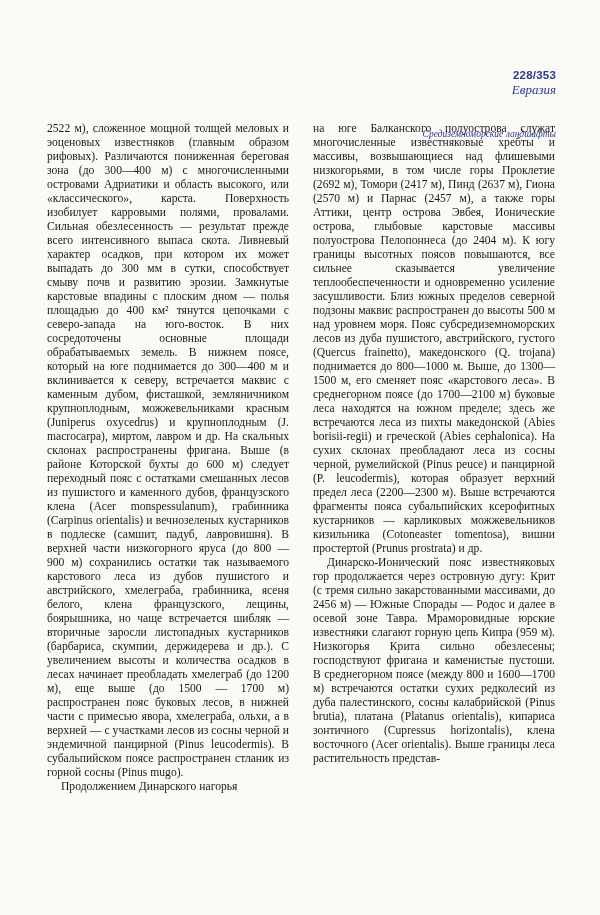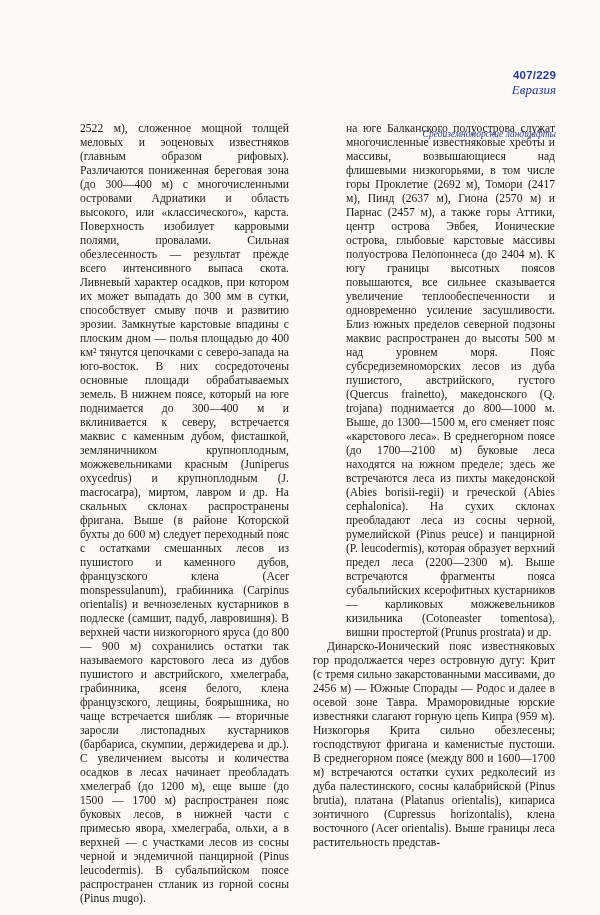--- a/index.html
+++ b/index.html
@@ -66,38 +66,38 @@
     text-justify: inter-word;
     font-size: 11.6px;
     line-height: 14.0px;
     hyphens: auto;
     -webkit-hyphens: auto;
     text-indent: 14px;
     word-spacing: 0.1px;
   }
   .col p.noindent {
     text-indent: 0;
-    margin-left: 33px;
   }
 </style>
 </head>
 <body>
 
 <div class="page">
 
   <div class="header">
-    <div class="pagenum">407/229</div>
+    <div class="pagenum">228/353</div>
     <div class="region">Евразия</div>
     <div class="subtitle">Средиземноморские ландшафты</div>
   </div>
 
   <div class="columns">
 
     <div class="col">
       <p class="noindent">2522 м), сложенное мощной толщей меловых и эоценовых известняков (главным образом рифовых). Различаются пониженная береговая зона (до 300—400 м) с многочисленными островами Адриатики и область высокого, или «классического», карста. Поверхность изобилует карровыми полями, провалами. Сильная обезлесенность — результат прежде всего интенсивного выпаса скота. Ливневый характер осадков, при котором их может выпадать до 300 мм в сутки, способствует смыву почв и развитию эрозии. Замкнутые карстовые впадины с плоским дном — полья площадью до 400 км² тянутся цепочками с северо-запада на юго-восток. В них сосредоточены основные площади обрабатываемых земель. В нижнем поясе, который на юге поднимается до 300—400 м и вклинивается к северу, встречается маквис с каменным дубом, фисташкой, земляничником крупноплодным, можжевельниками красным (Juniperus oxycedrus) и крупноплодным (J. macrocarpa), миртом, лавром и др. На скальных склонах распространены фригана. Выше (в районе Которской бухты до 600 м) следует переходный пояс с остатками смешанных лесов из пушистого и каменного дубов, французского клена (Acer monspessulanum), грабинника (Carpinus orientalis) и вечнозеленых кустарников в подлеске (самшит, падуб, лавровишня). В верхней части низкогорного яруса (до 800 — 900 м) сохранились остатки так называемого карстового леса из дубов пушистого и австрийского, хмелеграба, грабинника, ясеня белого, клена французского, лещины, боярышника, но чаще встречается шибляк — вторичные заросли листопадных кустарников (барбариса, скумпии, держидерева и др.). С увеличением высоты и количества осадков в лесах начинает преобладать хмелеграб (до 1200 м), еще выше (до 1500 — 1700 м) распространен пояс буковых лесов, в нижней части с примесью явора, хмелеграба, ольхи, а в верхней — с участками лесов из сосны черной и эндемичной панцирной (Pinus leucodermis). В субальпийском поясе распространен стланик из горной сосны (Pinus mugo).</p>
+      <p>Продолжением Динарского нагорья</p>
     </div>
 
     <div class="col">
       <p class="noindent">на юге Балканского полуострова служат многочисленные известняковые хребты и массивы, возвышающиеся над флишевыми низкогорьями, в том числе горы Проклетие (2692 м), Томори (2417 м), Пинд (2637 м), Гиона (2570 м) и Парнас (2457 м), а также горы Аттики, центр острова Эвбея, Ионические острова, глыбовые карстовые массивы полуострова Пелопоннеса (до 2404 м). К югу границы высотных поясов повышаются, все сильнее сказывается увеличение теплообеспеченности и одновременно усиление засушливости. Близ южных пределов северной подзоны маквис распространен до высоты 500 м над уровнем моря. Пояс субсредиземноморских лесов из дуба пушистого, австрийского, густого (Quercus frainetto), македонского (Q. trojana) поднимается до 800—1000 м. Выше, до 1300—1500 м, его сменяет пояс «карстового леса». В среднегорном поясе (до 1700—2100 м) буковые леса находятся на южном пределе; здесь же встречаются леса из пихты македонской (Abies borisii-regii) и греческой (Abies cephalonica). На сухих склонах преобладают леса из сосны черной, румелийской (Pinus peuce) и панцирной (P. leucodermis), которая образует верхний предел леса (2200—2300 м). Выше встречаются фрагменты пояса субальпийских ксерофитных кустарников — карликовых можжевельников кизильника (Cotoneaster tomentosa), вишни простертой (Prunus prostrata) и др.</p>
       <p>Динарско-Ионический пояс известняковых гор продолжается через островную дугу: Крит (с тремя сильно закарстованными массивами, до 2456 м) — Южные Спорады — Родос и далее в осевой зоне Тавра. Мраморовидные юрские известняки слагают горную цепь Кипра (959 м). Низкогорья Крита сильно обезлесены; господствуют фригана и каменистые пустоши. В среднегорном поясе (между 800 и 1600—1700 м) встречаются остатки сухих редколесий из дуба палестинского, сосны калабрийской (Pinus brutia), платана (Platanus orientalis), кипариса зонтичного (Cupressus horizontalis), клена восточного (Acer orientalis). Выше границы леса растительность представ-</p>
     </div>
 
   </div>
 
 </div>

